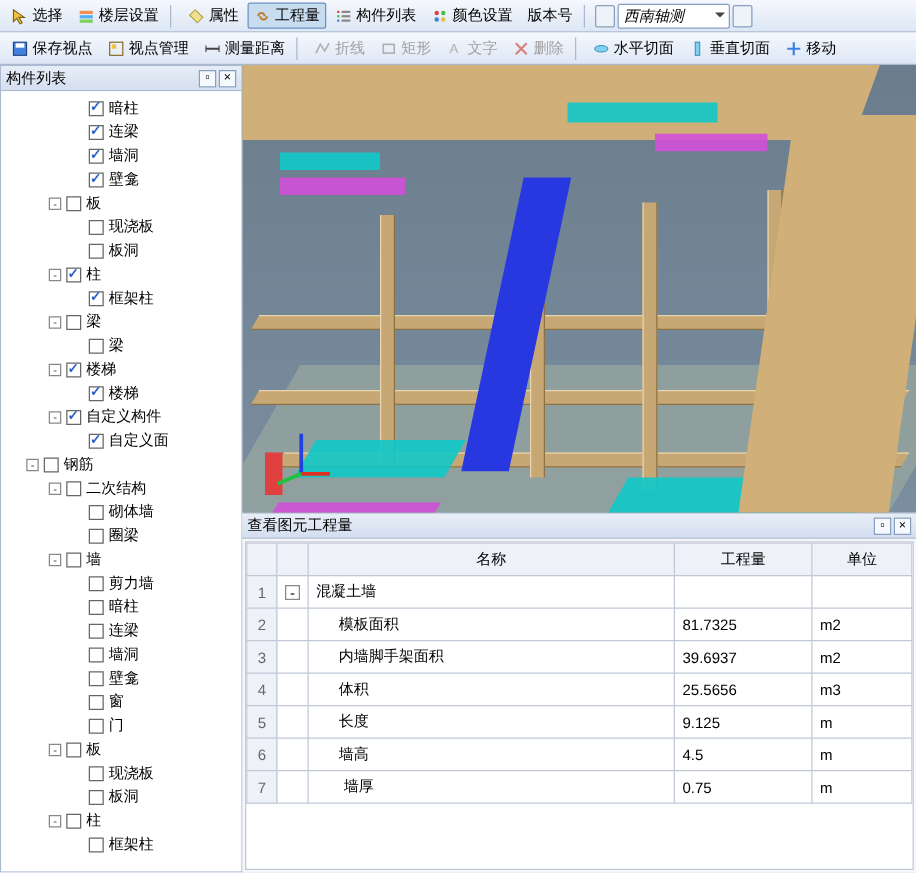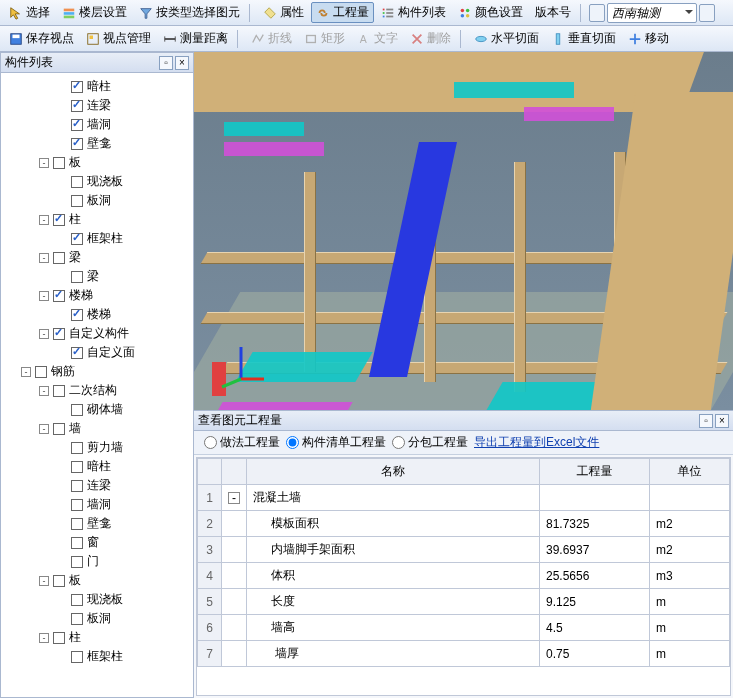--- a/index.html
+++ b/index.html
@@ -71,26 +71,20 @@
       <span>选择</span>
     </div>
   <div class="tb-btn">
       <svg class="icon" viewBox="0 0 16 16">
         <rect x="2" y="3" width="12" height="3" fill="#f09050"></rect>
         <rect x="2" y="7" width="12" height="3" fill="#50b0f0"></rect>
         <rect x="2" y="11" width="12" height="3" fill="#80d060"></rect>
       </svg>
       <span>楼层设置</span>
     </div>
-  <div class="tb-btn">
-      <svg class="icon" viewBox="0 0 16 16">
-        <path d="M2 3 L14 3 L9 9 L9 14 L7 14 L7 9 Z" fill="#70a8e0" stroke="#406090"></path>
-      </svg>
-      <span>按类型选择图元</span>
-    </div>
   <div class="sep"></div>
   <div class="tb-btn">
       <svg class="icon" viewBox="0 0 16 16">
         <path d="M2 7 L7 2 L14 9 L9 14 Z" fill="#f0e090" stroke="#b0a040"></path>
       </svg>
       <span>属性</span>
     </div>
   <div class="tb-btn active">
       <svg class="icon" viewBox="0 0 16 16">
         <path d="M4 8 A3 3 0 0 1 10 8 M6 8 A3 3 0 0 0 12 8" fill="none" stroke="#c08030" stroke-width="2"></path>
@@ -289,20 +283,25 @@
         </div>
         <div class="tree-node" style="padding-left: 36px;">
           <span class="toggle">-</span>
           <span class="cb"></span>
           <span>二次结构</span>
         </div>
         <div class="tree-node" style="padding-left: 54px;">
           <span class="toggle blank"></span>
           <span class="cb"></span>
           <span>砌体墙</span>
+        </div>
+        <div class="tree-node" style="padding-left: 54px;">
+          <span class="toggle blank"></span>
+          <span class="cb"></span>
+          <span>圈梁</span>
         </div>
         <div class="tree-node" style="padding-left: 36px;">
           <span class="toggle">-</span>
           <span class="cb"></span>
           <span>墙</span>
         </div>
         <div class="tree-node" style="padding-left: 54px;">
           <span class="toggle blank"></span>
           <span class="cb"></span>
           <span>剪力墙</span>
@@ -396,35 +395,20 @@
       </div>
     </div>
 
     <div class="bottom-panel">
       <div class="panel-title">
         <span>查看图元工程量</span>
         <span class="spacer"></span>
         <span class="ctl">▫</span>
         <span class="ctl">×</span>
       </div>
-      <div class="radio-row">
-        <label>
-            <input type="radio" name="q" style="">
-            <span>做法工程量</span>
-          </label>
-        <label>
-            <input type="radio" name="q" checked="" style="">
-            <span>构件清单工程量</span>
-          </label>
-        <label>
-            <input type="radio" name="q" style="">
-            <span>分包工程量</span>
-          </label>
-        <span class="link">导出工程量到Excel文件</span>
-      </div>
       <div class="grid">
         <table>
           <thead>
               <tr>
             <th style="width:24px"></th>
                 <th style="width:20px"></th>
             <th>名称</th>
             <th style="width:110px">工程量</th>
             <th style="width:80px">单位</th>
           </tr>

